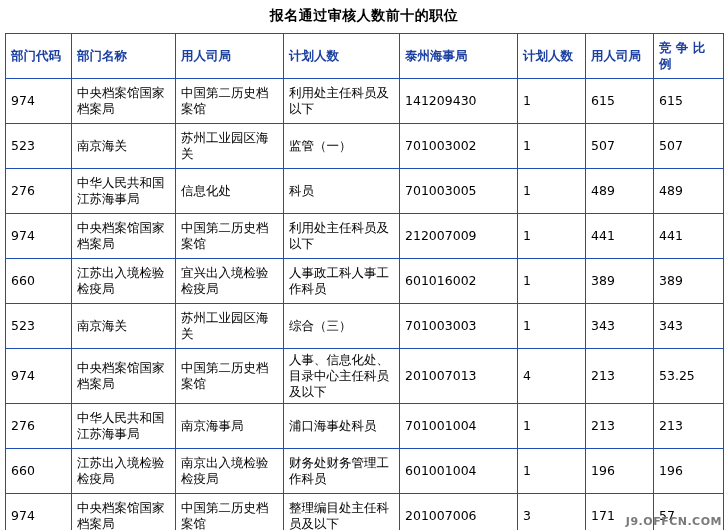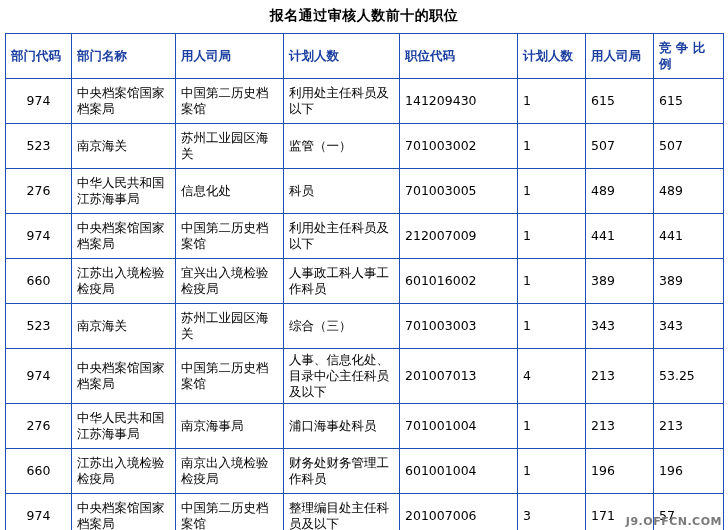--- a/index.html
+++ b/index.html
@@ -57,21 +57,21 @@
   col.c0 { width: 66px; }
   col.c1 { width: 104px; }
   col.c2 { width: 108px; }
   col.c3 { width: 116px; }
   col.c4 { width: 118px; }
   col.c5 { width: 68px; }
   col.c6 { width: 68px; }
   col.c7 { width: 70px; }
 
   td.num, th.num { text-align: left; }
-  td.center { text-align: center; margin-left: 44px; }
+  td.center { text-align: left; margin-left: 44px; }
   .watermark {
     position: absolute;
     right: 6px;
     bottom: 2px;
     font-size: 11px;
     font-weight: bold;
     color: #7a7a7a;
     font-family: "DejaVu Sans", "Liberation Sans", sans-serif;
     letter-spacing: 0.5px;
   }
@@ -93,21 +93,21 @@
         <col class="c5">
         <col class="c6">
         <col class="c7">
     </colgroup>
     <thead>
       <tr>
         <th>部门代码</th>
         <th>部门名称</th>
         <th>用人司局</th>
         <th>计划人数</th>
-        <th>职位代码</th>
+        <th>泰州海事局</th>
         <th class="num">计划人数</th>
         <th class="num">用人司局</th>
         <th class="num">竞 争 比 例</th>
       </tr>
     </thead>
     <tbody>
       <tr>
         <td class="center">974</td>
         <td>中央档案馆国家档案局</td>
         <td>中国第二历史档案馆</td>

